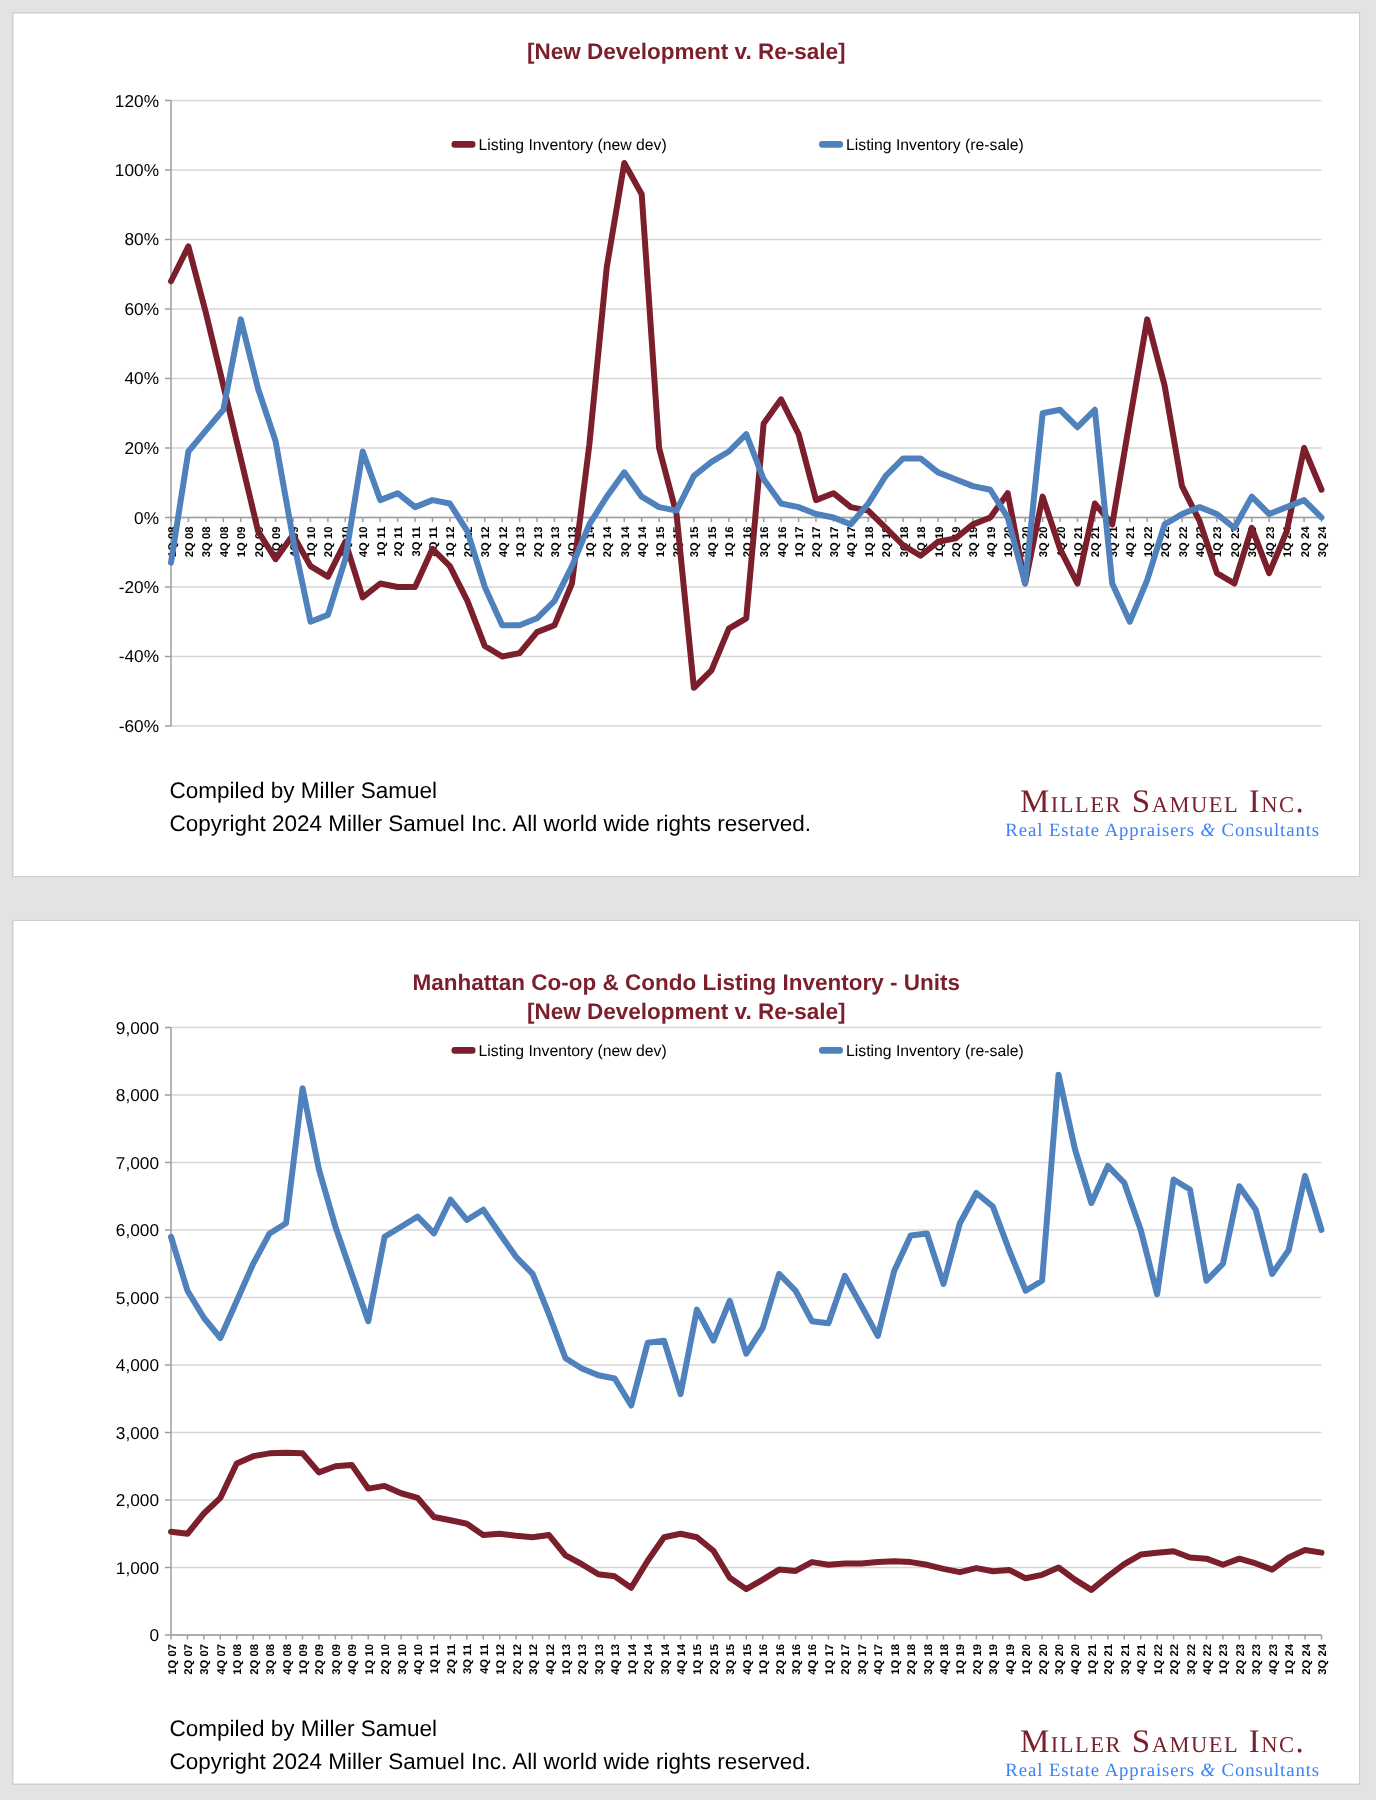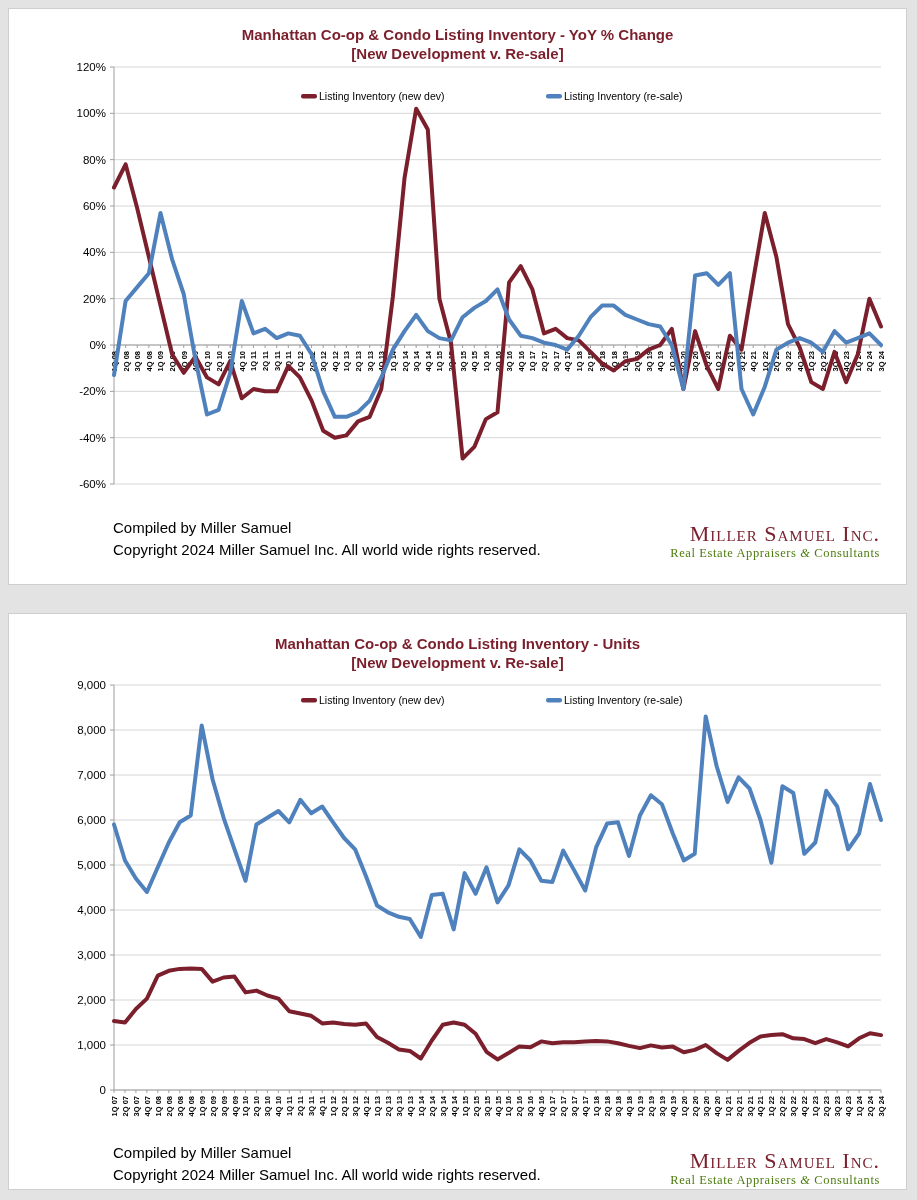--- a/index.html
+++ b/index.html
@@ -4,42 +4,41 @@
 <style>
   html,body{margin:0;padding:0;background:#e3e3e3;width:917px;height:1200px;
     font-family:"Liberation Sans", sans-serif;}
   .panel{position:absolute;left:8px;width:899px;height:577px;background:#fff;
     border:1px solid #cfcfcf;box-sizing:border-box;overflow:hidden;}
   .panel-top{top:8px;}
   .panel-bottom{top:613px;}
   .chart-title{position:absolute;left:0;width:100%;text-align:center;
     color:#7a1f2b;font-weight:bold;font-size:15px;line-height:19px;z-index:3;}
   .panel-top .chart-title{top:16px;}
-  .panel-bottom .chart-title{top:20px;}
+  .panel-bottom .chart-title{top:32px;}
   .chart-svg{position:absolute;left:0;top:0;width:899px;height:577px;}
   .footer{position:absolute;left:104px;font-size:15px;color:#000;z-index:3;}
   .footer div{margin-bottom:5px;}
   .footer-1{top:510px;}
   .footer-2{top:530px;}
-  .logo{position:absolute;right:26px;text-align:right;z-index:3;}
+  .logo{position:absolute;right:26px;text-align:center;z-index:3;}
   .logo-1{top:514px;}
   .logo-2{top:536px;}
   .logo-name{font-family:"Liberation Serif", serif;font-variant:small-caps;
     letter-spacing:1px;font-size:22px;color:#7a212e;line-height:22px;}
-  .logo-tag{font-family:"Liberation Serif", serif;font-size:12.5px;color:#4d7c0f;
+  .logo-tag{font-family:"Liberation Serif", serif;font-size:12.5px;color:#3b82f6;
     letter-spacing:0.6px;line-height:16px;}
   .logo-tag .amp{font-style:italic;}
   text{font-family:"Liberation Sans", sans-serif;}
 </style>
 </head>
 <body>
 
 <div class="panel panel-top">
   <div class="chart-title">
-    <div>Manhattan Co-op &amp; Condo Listing Inventory - YoY % Change</div>
     <div>[New Development v. Re-sale]</div>
   </div>
   <svg id="chart-0" class="chart-svg" viewBox="0 0 899 577" xmlns="http://www.w3.org/2000/svg">
       <g>
         <line x1="105" x2="872" y1="58" y2="58" stroke="#d6d6d6" stroke-width="1"></line>
         <line x1="101" x2="105" y1="58" y2="58" stroke="#9e9e9e" stroke-width="1"></line>
         <line x1="105" x2="872" y1="104.33333333333334" y2="104.33333333333334" stroke="#d6d6d6" stroke-width="1"></line>
         <line x1="101" x2="105" y1="104.33333333333334" y2="104.33333333333334" stroke="#9e9e9e" stroke-width="1"></line>
         <line x1="105" x2="872" y1="150.66666666666669" y2="150.66666666666669" stroke="#d6d6d6" stroke-width="1"></line>
         <line x1="101" x2="105" y1="150.66666666666669" y2="150.66666666666669" stroke="#9e9e9e" stroke-width="1"></line>

